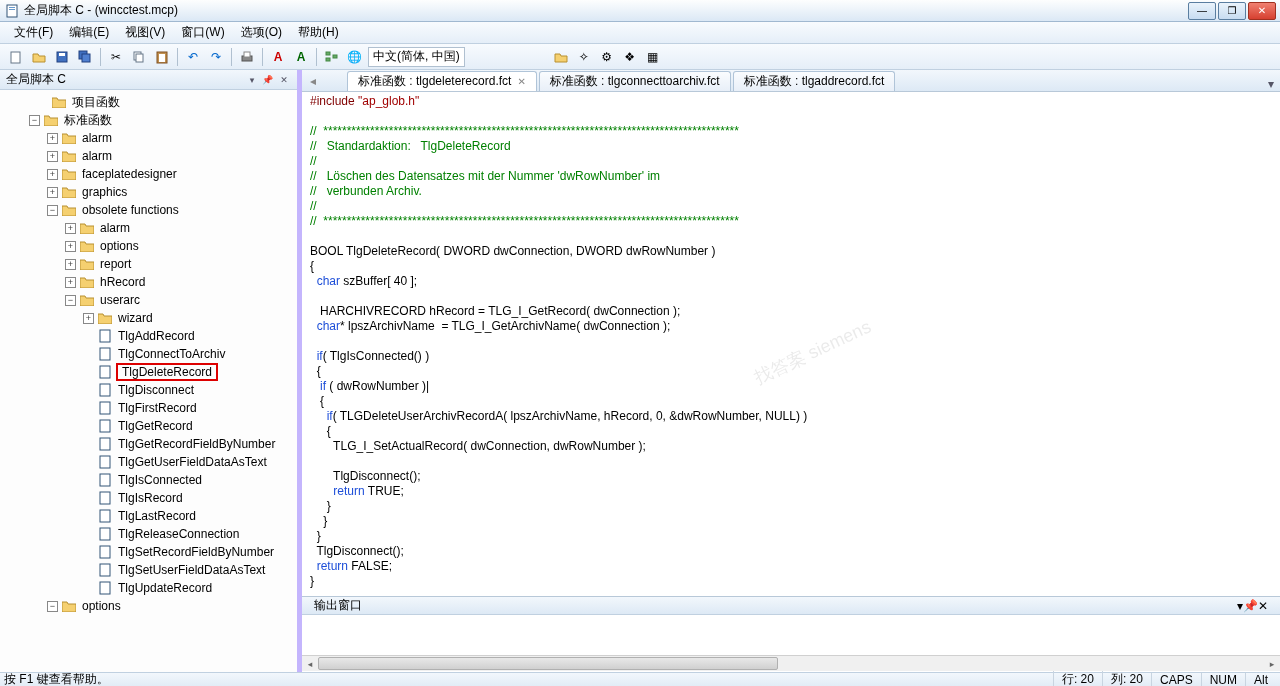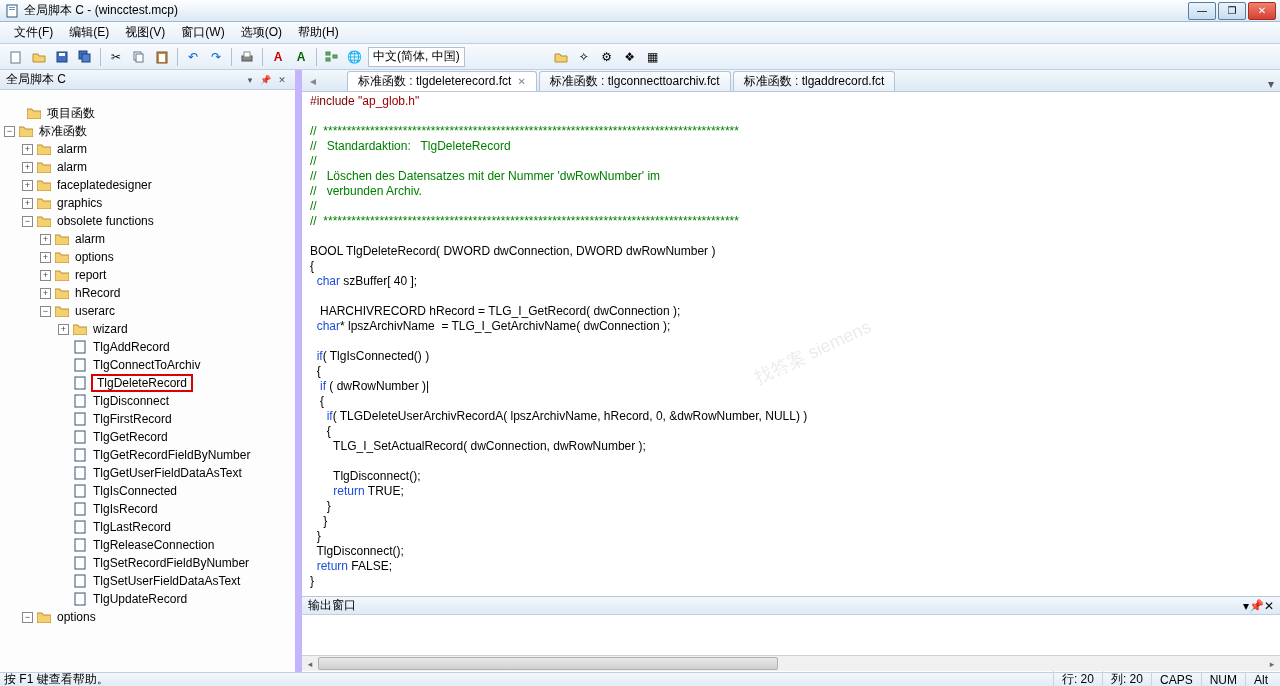--- a/index.html
+++ b/index.html
@@ -10,25 +10,25 @@
 .winbtns { display:flex; gap:2px; }
 .winbtn { width:28px; height:18px; border:1px solid #5a7ea0; border-radius:2px; background:linear-gradient(#eaf3fb,#c7dcf1); display:flex; align-items:center; justify-content:center; font-size:10px; }
 .winbtn.close { background:linear-gradient(#f08070,#d64030); color:#fff; border-color:#a03020; }
 .menubar { height:22px; background:linear-gradient(#f8fbfe,#e5eef8); border-bottom:1px solid #c0d0e0; display:flex; align-items:center; padding:0 6px; }
 .menubar .mitem { padding:2px 8px; cursor:default; }
 .toolbar { height:26px; background:linear-gradient(#f8fbfe,#e5eef8); border-bottom:1px solid #c0d0e0; display:flex; align-items:center; padding:0 6px; gap:3px; }
 .tbtn { width:20px; height:20px; display:flex; align-items:center; justify-content:center; border:1px solid transparent; }
 .tsep { width:1px; height:18px; background:#b0c0d0; margin:0 2px; }
 .langbox { height:20px; border:1px solid #b0c0d0; background:#fff; padding:0 4px; display:flex; align-items:center; }
 .main { position:absolute; top:70px; left:0; right:0; bottom:14px; display:flex; }
-.sidepanel { width:302px; border-right:7px solid #c4b5fd; background:#fdfdfd; display:flex; flex-direction:column; }
+.sidepanel { width:302px; border-right:5px solid #c4b5fd; background:#fdfdfd; display:flex; flex-direction:column; }
 .sidehead { height:20px; background:linear-gradient(#f2f7fc,#dde9f5); border-bottom:1px solid #c0d0e0; padding:0 6px; display:flex; align-items:center; }
 .sidehead .spc { flex:1; }
 .sidehead .hbtn { width:14px; height:14px; margin-left:2px; font-size:9px; display:flex; align-items:center; justify-content:center; color:#556; }
-.tree { flex:1; overflow:auto; padding:14px 0; }
+.tree { flex:1; overflow:auto; padding:3px 0;margin-left:25px; }
 .tnode { display:flex; align-items:center; height:18px; white-space:nowrap; }
 .twidget { width:11px; height:11px; border:1px solid #888; background:#fff; display:flex; align-items:center; justify-content:center; font-size:9px; line-height:1; color:#444; margin-right:3px; }
 .twidget.blank { border:none; background:transparent; }
 .ticon { width:16px; height:14px; margin-right:3px; display:flex; align-items:center; justify-content:center; }
 .tnode .lbl { padding:0 2px; }
 .tnode .lbl.sel { border:2px solid #d00; padding:0 4px; }
 .indent { display:inline-block; }
 svg.folder { width:14px; height:12px; }
 svg.file { width:12px; height:14px; }
 .editor { flex:1; display:flex; flex-direction:column; position:relative; }
@@ -37,21 +37,21 @@
 .tab.active { background:#fff;margin-left:31px; }
 .tab .x { margin-left:6px; color:#888; font-size:10px; }
 .tabstrip .end { flex:1; display:flex; justify-content:flex-end; align-items:center; padding-right:6px; }
 .code { flex:1; background:#fff; font-family:"Courier New",monospace; font-size:13px; line-height:15px; padding:2px 8px; overflow:auto; white-space:pre; }
 .code .c-pp   { color:#800000; }
 .code .c-cmt  { color:#008000; }
 .code .c-kw   { color:#1d4ed8; }
 .code .c-str  { color:#a00000; }
 .code .c-txt  { color:#000; }
 .output { height:76px; border-top:1px solid #b8c8d8; }
-.outhead { height:18px; background:linear-gradient(#f2f7fc,#dde9f5); border-bottom:1px solid #c0d0e0; display:flex; align-items:center; padding:0 6px; font-size:11px; }
+.outhead { height:18px; background:linear-gradient(#f2f7fc,#dde9f5); border-bottom:1px solid #c0d0e0; display:flex; align-items:center; padding:0 12px; font-size:11px; }
 .outhead .spc { flex:1; }
 .outbody { height:40px; background:#fff; }
 .hscroll { height:16px; background:#f0f0f0; border-top:1px solid #d0d0d0; position:relative; }
 .hscroll .thumb { position:absolute; left:16px; width:460px; top:1px; bottom:1px; background:linear-gradient(#e8e8e8,#d0d0d0); border:1px solid #b0b0b0; border-radius:2px; }
 .hscroll .arr { position:absolute; top:0; bottom:0; width:16px; display:flex; align-items:center; justify-content:center; font-size:9px; color:#666; }
 .statusbar { position:absolute; left:0; right:0; bottom:0; height:14px; background:linear-gradient(#f2f7fc,#e2ecf6); border-top:1px solid #c0d0e0; display:flex; align-items:center; font-size:11px; padding:0 4px; }
 .statusbar .spc { flex:1; }
 .statusbar .cell { padding:0 8px; border-left:1px solid #c8d4e0; }
 .watermark { position:absolute; left:480px; top:220px; width:320px; height:220px; opacity:0.08; pointer-events:none; transform:rotate(-25deg); font-size:18px; color:#000; }
 </style>

